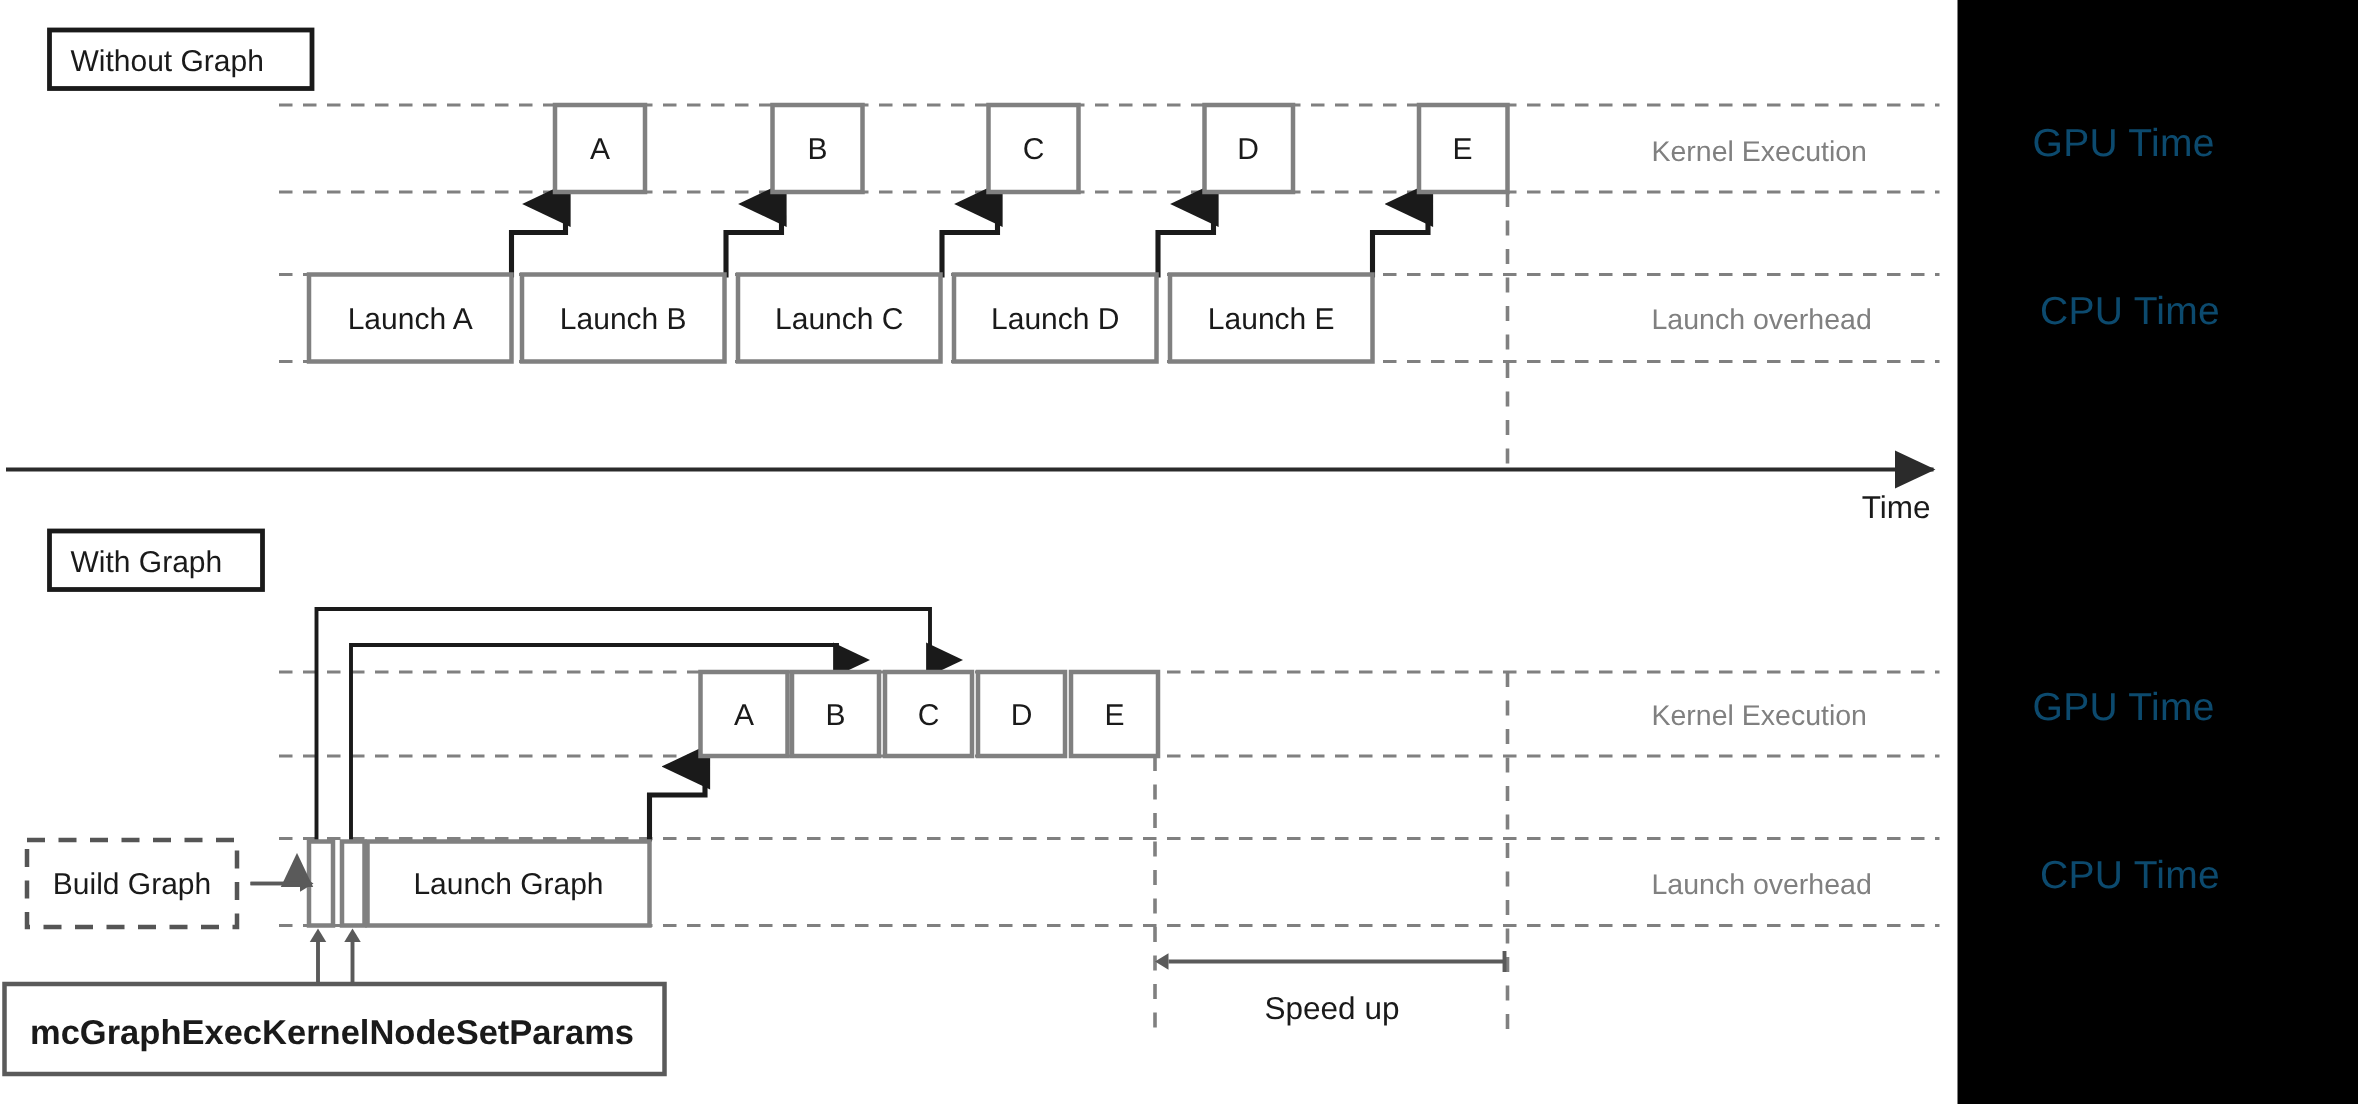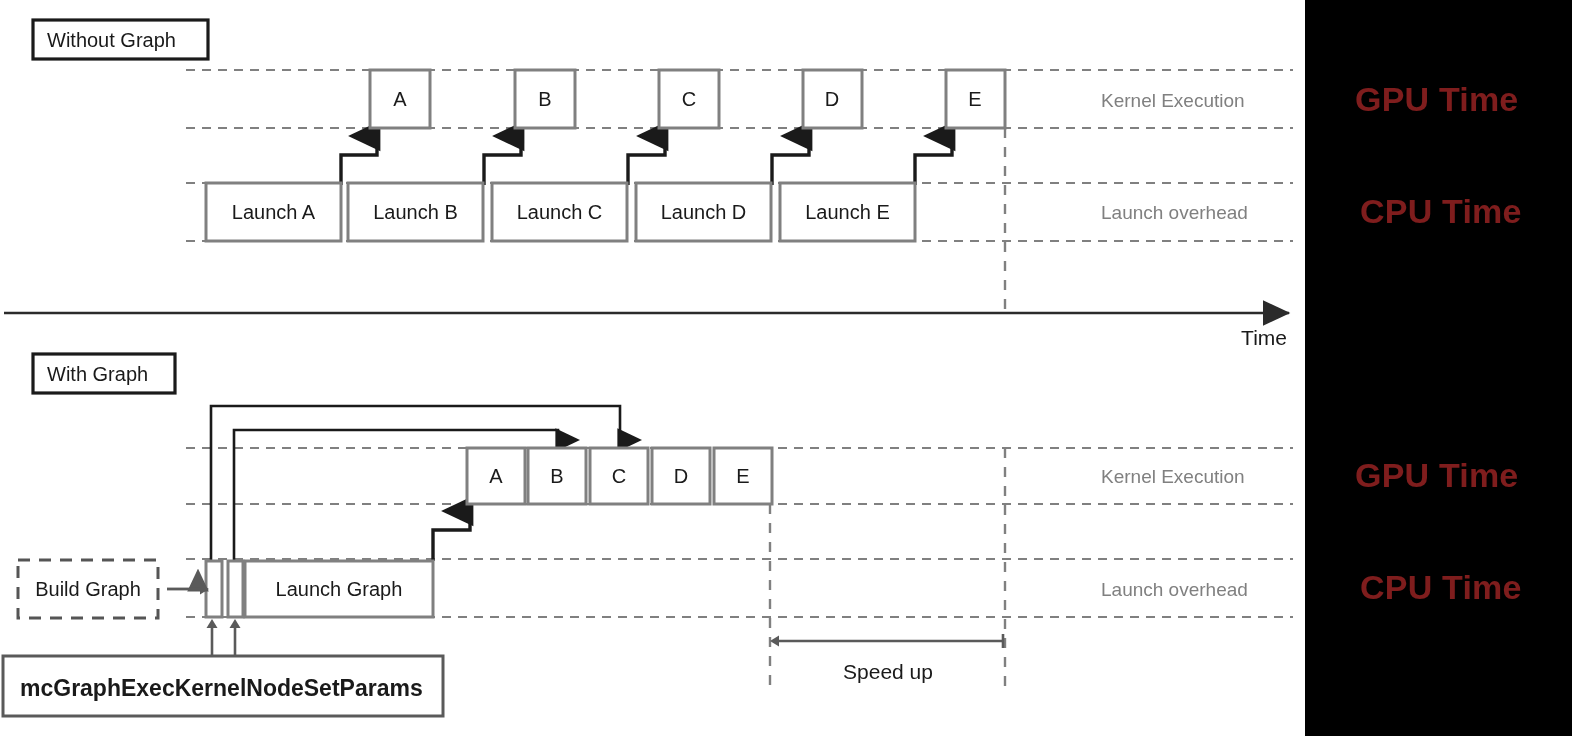--- a/index.html
+++ b/index.html
@@ -1,20 +1,20 @@
 <!DOCTYPE html>
 <html><head>
 <meta charset="utf-8">
 <style>
   html,body{margin:0;padding:0;background:#ffffff;}
   body{width:1572px;height:736px;overflow:hidden;font-family:"Liberation Sans",sans-serif;}
   #stage{position:relative;width:1572px;height:736px;background:#ffffff;}
   svg{display:block;}
   .blackpanel{position:absolute;top:0;left:1305px;width:267px;height:736px;background:#000000;}
-  .paneltxt{position:absolute;color:#7f1d1d;font-weight:bold;font-size:34px;letter-spacing:0.2px;
+  .paneltxt{position:absolute;color:#0c4a6e;font-weight:normal;font-size:26px;letter-spacing:0.2px;
             font-family:"Liberation Sans",sans-serif;white-space:nowrap;}
   .gputime1{left:1355px;top:80px;}
   .cputime1{left:1360px;top:192px;}
   .gputime2{left:1355px;top:456px;}
   .cputime2{left:1360px;top:568px;}
 </style>
 </head>
 <body>
 
 <div id="stage">

